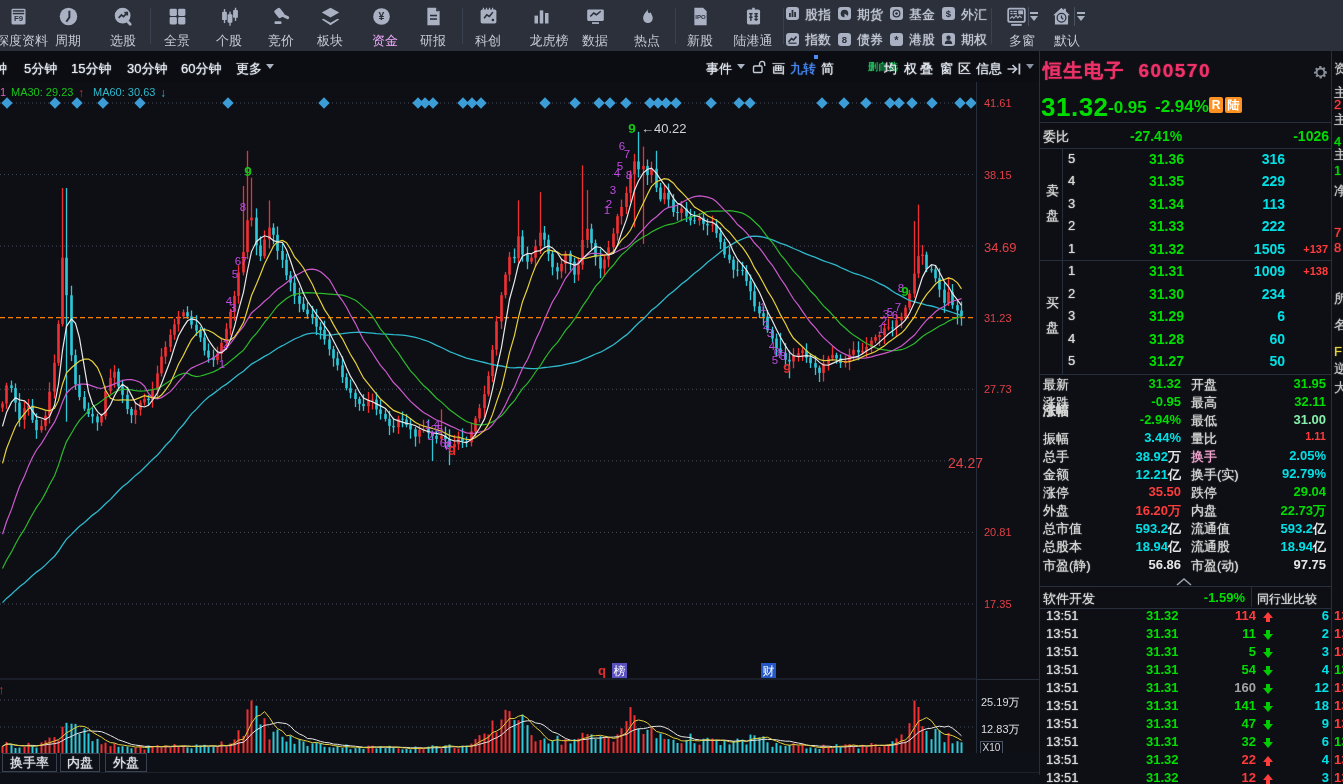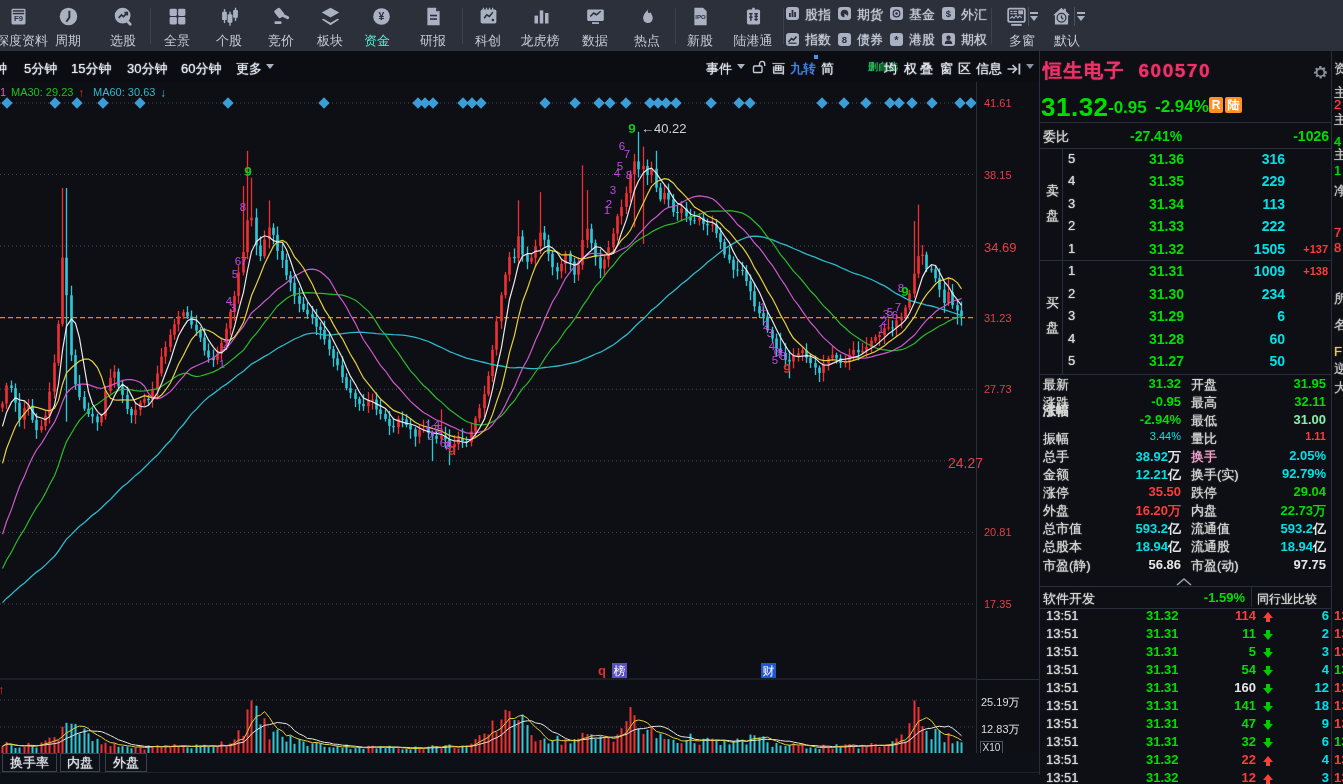--- a/index.html
+++ b/index.html
@@ -56,21 +56,21 @@
 <div class="a ct" style="left:236px;top:32px;width:90px;font-size:13px;color:#c4cad6">竞价</div>
 <div class="a" style="left:320px;top:6px;width:21px;height:21px"><svg width="21" height="21" viewBox="0 0 24 24">
       <path d="M12 2l10 5.5L12 13 2 7.5z" fill="#a9b1c2"></path>
       <path d="M4 14.5l8 4.5 8-4.5 2 1L12 22 2 15.5z" fill="#a9b1c2"></path>
     </svg></div>
 <div class="a ct" style="left:285px;top:32px;width:90px;font-size:13px;color:#c4cad6">板块</div>
 <div class="a" style="left:371px;top:6px;width:21px;height:21px"><svg width="21" height="21" viewBox="0 0 24 24">
       <circle cx="12" cy="12" r="9.5" fill="#a9b1c2"></circle>
       <text x="12" y="16.5" font-size="12" font-weight="bold" fill="#2b303b" text-anchor="middle">¥</text>
     </svg></div>
-<div class="a ct" style="left:332px;top:32px;width:90px;font-size:13px;color:#5eead4">资金</div>
+<div class="a ct" style="left:340px;top:32px;width:90px;font-size:13px;color:#f0abfc">资金</div>
 <div class="a" style="left:423px;top:6px;width:21px;height:21px"><svg width="21" height="21" viewBox="0 0 24 24">
       <path d="M5 2h10l4 4v16H5z" fill="#a9b1c2"></path>
       <path d="M15 2v4h4z" fill="#2b303b"></path>
       <rect x="8" y="10" width="8" height="1.8" fill="#2b303b"></rect>
       <rect x="8" y="14" width="8" height="1.8" fill="#2b303b"></rect>
     </svg></div>
 <div class="a ct" style="left:388px;top:32px;width:90px;font-size:13px;color:#c4cad6">研报</div>
 <div class="a" style="left:478px;top:6px;width:21px;height:21px"><svg width="21" height="21" viewBox="0 0 24 24">
       <rect x="3" y="4" width="18" height="16" rx="2" fill="#a9b1c2"></rect>
       <rect x="5.5" y="2" width="1.4" height="4" fill="#a9b1c2"></rect>
@@ -79,21 +79,21 @@
       <rect x="16" y="2" width="1.4" height="4" fill="#a9b1c2"></rect>
       <path d="M7 14l3-4 3 2 4-5" stroke="#2b303b" stroke-width="1.8" fill="none"></path>
       <circle cx="17" cy="16" r="1.5" fill="#2b303b"></circle>
     </svg></div>
 <div class="a ct" style="left:443px;top:32px;width:90px;font-size:13px;color:#c4cad6">科创</div>
 <div class="a" style="left:531px;top:6px;width:21px;height:21px"><svg width="21" height="21" viewBox="0 0 24 24">
       <rect x="4" y="11" width="4" height="9" fill="#a9b1c2"></rect>
       <rect x="10" y="5" width="4" height="15" fill="#a9b1c2"></rect>
       <rect x="16" y="8" width="4" height="12" fill="#a9b1c2"></rect>
     </svg></div>
-<div class="a ct" style="left:496px;top:32px;width:88px;font-size:13px;color:#c4cad6">龙虎榜</div>
+<div class="a ct" style="left:496px;top:32px;width:106px;font-size:13px;color:#c4cad6">龙虎榜</div>
 <div class="a" style="left:585px;top:6px;width:21px;height:21px"><svg width="21" height="21" viewBox="0 0 24 24">
       <rect x="2.5" y="4" width="19" height="13" rx="1.5" fill="#a9b1c2"></rect>
       <path d="M6 12l4-4 3 2 5-4" stroke="#2b303b" stroke-width="1.8" fill="none"></path>
       <rect x="8" y="18.5" width="8" height="2" fill="#a9b1c2"></rect>
     </svg></div>
 <div class="a ct" style="left:550px;top:32px;width:90px;font-size:13px;color:#c4cad6">数据</div>
 <div class="a" style="left:637px;top:6px;width:21px;height:21px"><svg width="21" height="21" viewBox="0 0 24 24">
       <path d="M12 2c1 4-5 6-5 12a5.5 5.5 0 0011 0c0-3-1.5-4.5-2.5-7-1.5 2-3.5 2-3.5-5z" fill="#a9b1c2"></path>
     </svg></div>
 <div class="a ct" style="left:602px;top:32px;width:90px;font-size:13px;color:#c4cad6">热点</div>
@@ -1084,21 +1084,21 @@
 <div class="a rt" style="right:17px;top:375.5px;font-size:13px;color:#00dd00;font-weight:bold">31.95</div>
 <div class="a cj" style="left:1043px;top:393.6px;font-size:13px;color:#d8d8d8;font-weight:normal">涨跌</div>
 <div class="a rt" style="right:162px;top:393.6px;font-size:13px;color:#00dd00;font-weight:bold">-0.95</div>
 <div class="a cj" style="left:1191px;top:393.6px;font-size:13px;color:#d8d8d8;font-weight:normal">最高</div>
 <div class="a rt" style="right:17px;top:393.6px;font-size:13px;color:#00dd00;font-weight:bold">32.11</div>
 <div class="a cj" style="left:1043px;top:402px;font-size:13px;color:#d8d8d8;font-weight:bold">涨幅</div>
 <div class="a rt" style="right:162px;top:411.7px;font-size:13px;color:#00dd00;font-weight:bold">-2.94%</div>
 <div class="a cj" style="left:1191px;top:411.7px;font-size:13px;color:#d8d8d8;font-weight:normal">最低</div>
 <div class="a rt" style="right:17px;top:411.7px;font-size:13px;color:#86efac;font-weight:bold">31.00</div>
 <div class="a cj" style="left:1043px;top:429.8px;font-size:13px;color:#d8d8d8;font-weight:normal">振幅</div>
-<div class="a rt" style="right:162px;top:429.8px;font-size:11px;color:#00e0e6;font-weight:normal">3.44%</div>
+<div class="a rt" style="right:162px;top:429.8px;font-size:13px;color:#00e0e6;font-weight:bold">3.44%</div>
 <div class="a cj" style="left:1191px;top:429.8px;font-size:13px;color:#d8d8d8;font-weight:normal">量比</div>
 <div class="a rt" style="right:17px;top:429.8px;font-size:11px;color:#ff3c3c;font-weight:bold">1.11</div>
 <div class="a cj" style="left:1043px;top:447.9px;font-size:13px;color:#d8d8d8;font-weight:normal">总手</div>
 <div class="a rt" style="right:162px;top:447.9px;font-size:13px;color:#00e0e6;font-weight:bold">38.92<i>万</i></div>
 <div class="a cj" style="left:1191px;top:447.9px;font-size:13px;color:#f9a8d4;font-weight:normal">换手</div>
 <div class="a rt" style="right:17px;top:447.9px;font-size:13px;color:#00e0e6;font-weight:bold">2.05%</div>
 <div class="a cj" style="left:1043px;top:466.0px;font-size:13px;color:#d8d8d8;font-weight:normal">金额</div>
 <div class="a rt" style="right:162px;top:466.0px;font-size:13px;color:#00e0e6;font-weight:bold">12.21<i>亿</i></div>
 <div class="a cj" style="left:1191px;top:466.0px;font-size:13px;color:#d8d8d8;font-weight:normal">换手(实)</div>
 <div class="a rt" style="right:17px;top:466.0px;font-size:13px;color:#00e0e6;font-weight:bold">92.79%</div>
@@ -1162,21 +1162,21 @@
 <div class="a" style="left:1146px;top:661.8px;font-size:13px;color:#00dd00;font-weight:bold">31.31</div>
 <div class="a rt" style="right:87px;top:661.8px;font-size:13px;color:#00dd00;font-weight:bold">54</div>
 <div class="a" style="left:1262px;top:662.8px"><svg width="12" height="12" viewBox="0 0 12 12">
       <g transform="rotate(180 6 6)">
         <path d="M6 1l5 6H8v4H4V7H1z" fill="#00cc00"></path>
       </g>
     </svg></div>
 <div class="a rt" style="right:14px;top:661.8px;font-size:13px;color:#00e0e6;font-weight:bold">4</div>
 <div class="a cj" style="left:1046px;top:679.9px;font-size:13px;color:#d8d8d8;font-weight:normal">13:51</div>
 <div class="a" style="left:1146px;top:679.9px;font-size:13px;color:#00dd00;font-weight:bold">31.31</div>
-<div class="a rt" style="right:87px;top:679.9px;font-size:13px;color:#e5e5e5;font-weight:bold">160</div>
+<div class="a rt" style="right:87px;top:679.9px;font-size:13px;color:#a3a3a3;font-weight:bold">160</div>
 <div class="a" style="left:1262px;top:680.9px"><svg width="12" height="12" viewBox="0 0 12 12">
       <g transform="rotate(180 6 6)">
         <path d="M6 1l5 6H8v4H4V7H1z" fill="#00cc00"></path>
       </g>
     </svg></div>
 <div class="a rt" style="right:14px;top:679.9px;font-size:13px;color:#00e0e6;font-weight:bold">12</div>
 <div class="a cj" style="left:1046px;top:698.0px;font-size:13px;color:#d8d8d8;font-weight:normal">13:51</div>
 <div class="a" style="left:1146px;top:698.0px;font-size:13px;color:#00dd00;font-weight:bold">31.31</div>
 <div class="a rt" style="right:87px;top:698.0px;font-size:13px;color:#00dd00;font-weight:bold">141</div>
 <div class="a" style="left:1262px;top:699.0px"><svg width="12" height="12" viewBox="0 0 12 12">

